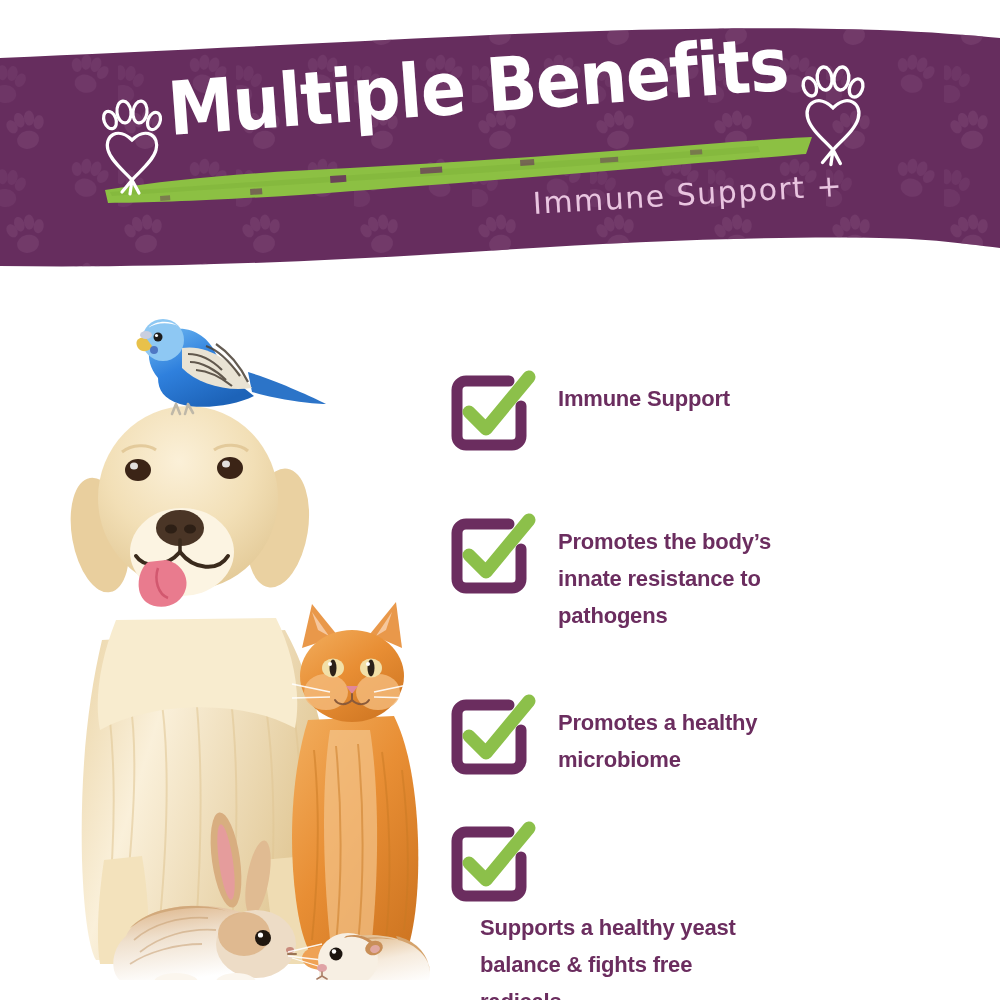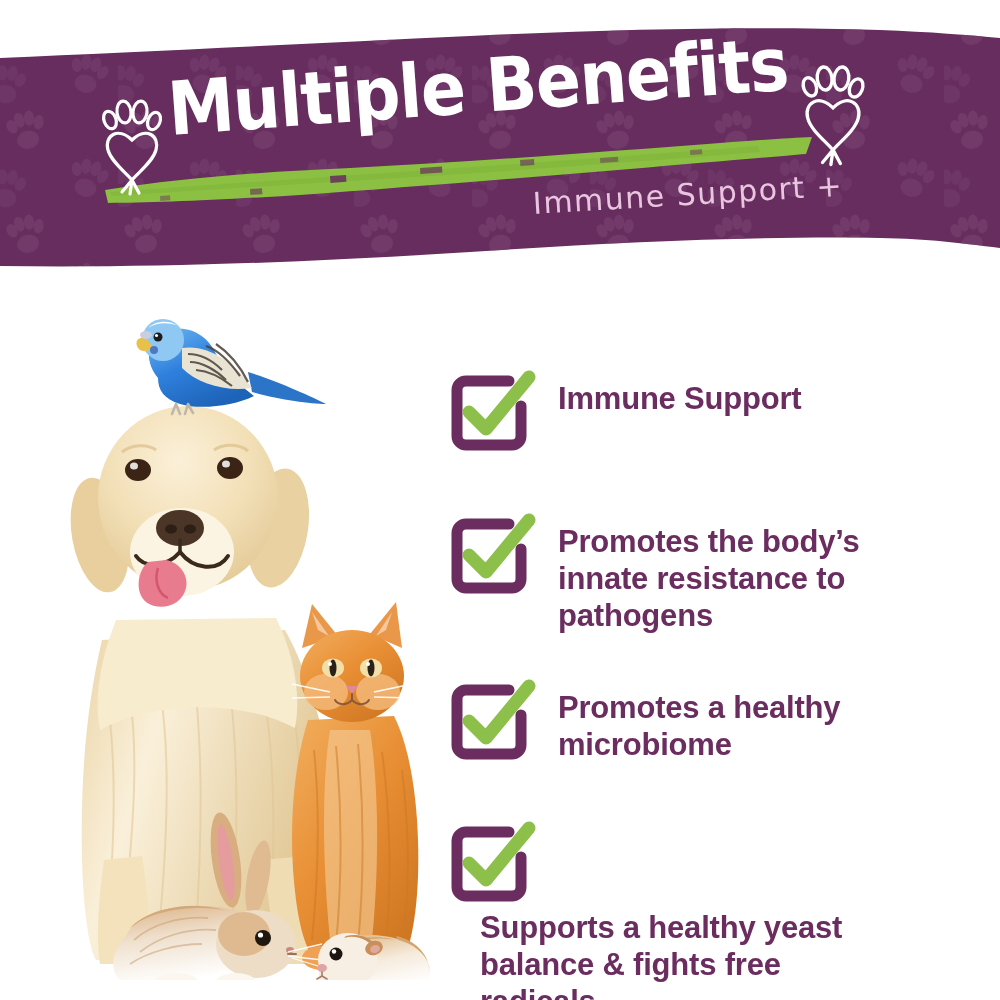--- a/index.html
+++ b/index.html
@@ -81,42 +81,42 @@
     top: 376px;
     width: 520px;
   }
   .check-row {
     position: absolute;
     display: flex;
     align-items: flex-start;
   }
   .check-row[data-row="0"] { top: 0px; }
   .check-row[data-row="1"] { top: 143px; justify-content: space-between; }
-  .check-row[data-row="2"] { top: 309px; }
+  .check-row[data-row="2"] { top: 324px; }
   .check-row[data-row="3"] { top: 451px; flex-direction: column; }
 
   .checkbox-icon {
     position: relative;
     width: 78px;
     height: 78px;
     flex: 0 0 78px;
   }
   .checkbox-icon svg {
     position: absolute;
     left: 0;
     top: 0;
     overflow: visible;
   }
   .check-label {
     margin-left: 28px;
     padding-top: 4px;
     color: #6B2D5F;
     font-family: "Liberation Sans", sans-serif;
     font-weight: bold;
-    font-size: 31px;
+    font-size: 22px;
     line-height: 37px;
     letter-spacing: -0.2px;
     white-space: pre-line;
     max-width: 400px;
   }
 
   
   #animals {
     position: absolute;
     left: 30px;

